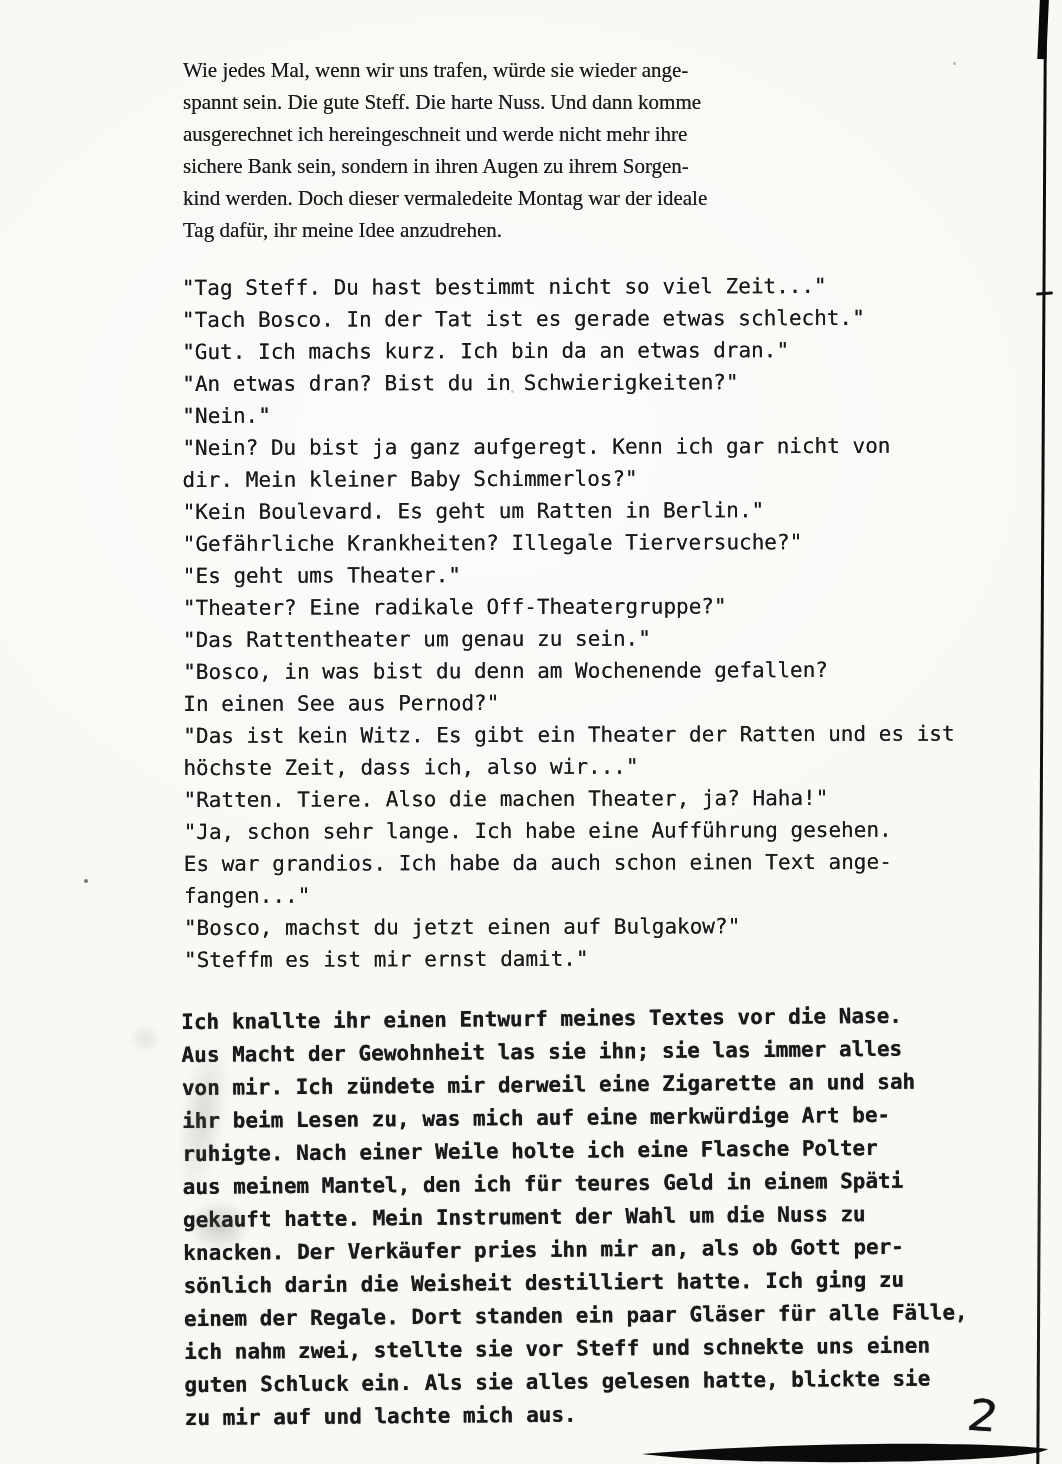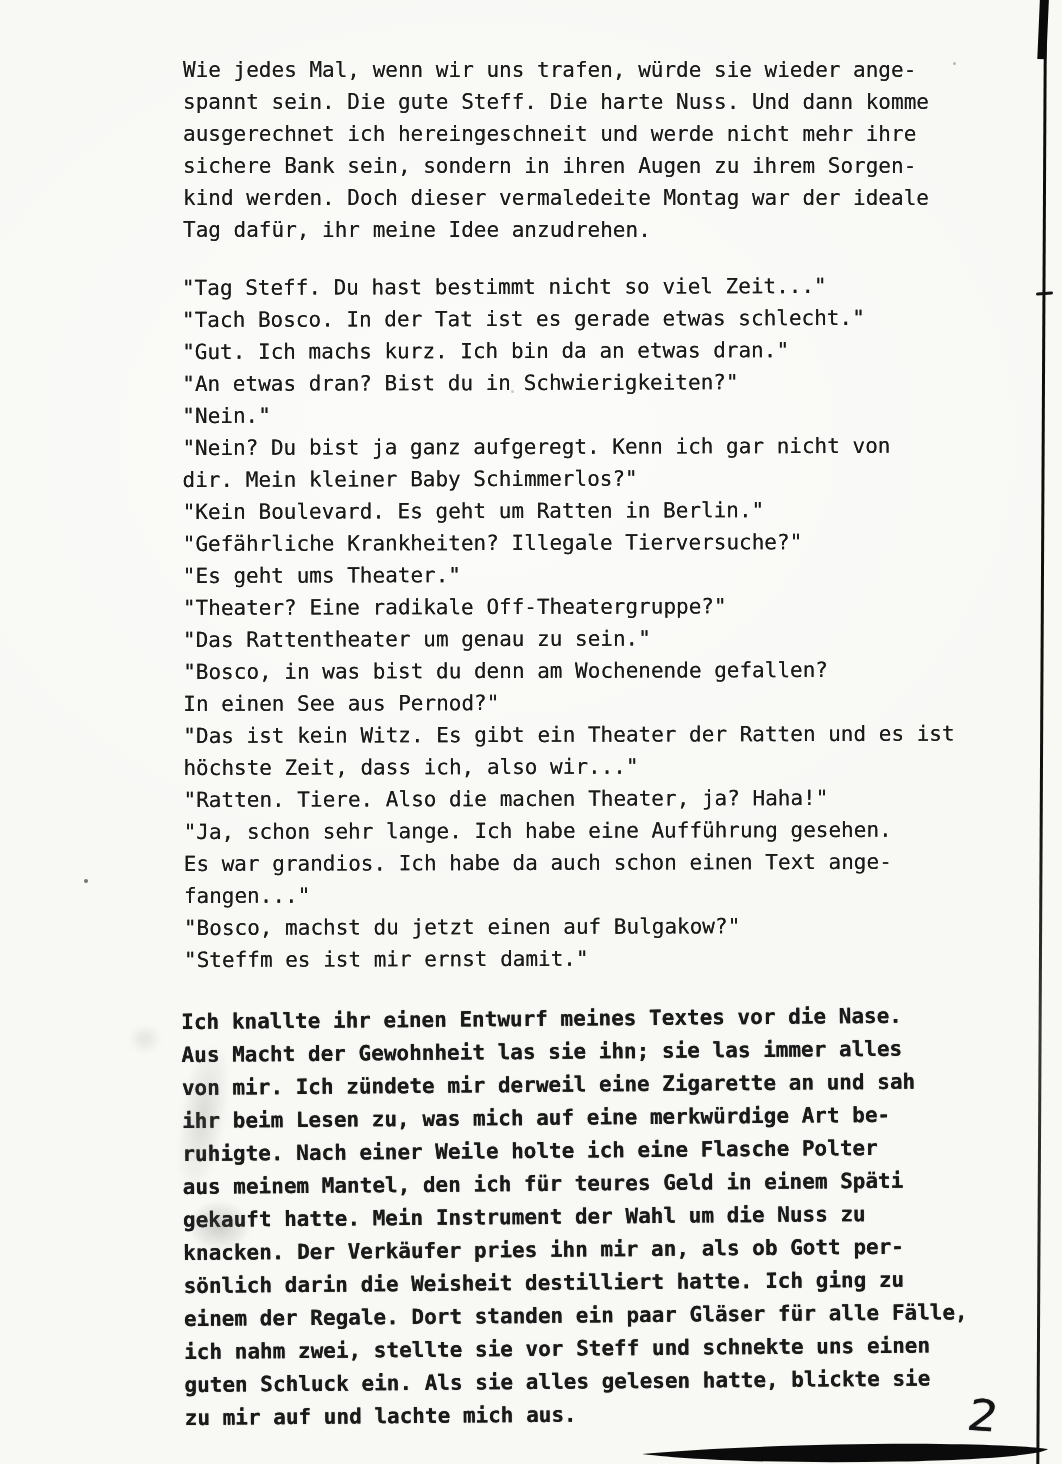--- a/index.html
+++ b/index.html
@@ -20,20 +20,21 @@
     position:absolute;
     left:183px; top:54px;
     width:830px;
     color:var(--ink,#1a1a1a);
   }
   .para { white-space:pre; }
   .para .line { white-space:pre; }
   .para-1 {
     font-size:21px; line-height:32px;
     text-shadow:0 0 0.5px rgba(20,20,20,0.7);
+    font-family:Liberation Serif, serif;
   }
   .para-2 {
     margin-top:26px;
     font-size:21px; line-height:32px;
     text-shadow:0 0 0.6px rgba(20,20,20,0.8);
     transform:rotate(-0.18deg);
     transform-origin:left center;
   }
   .para-3 {
     margin-top:30px;

